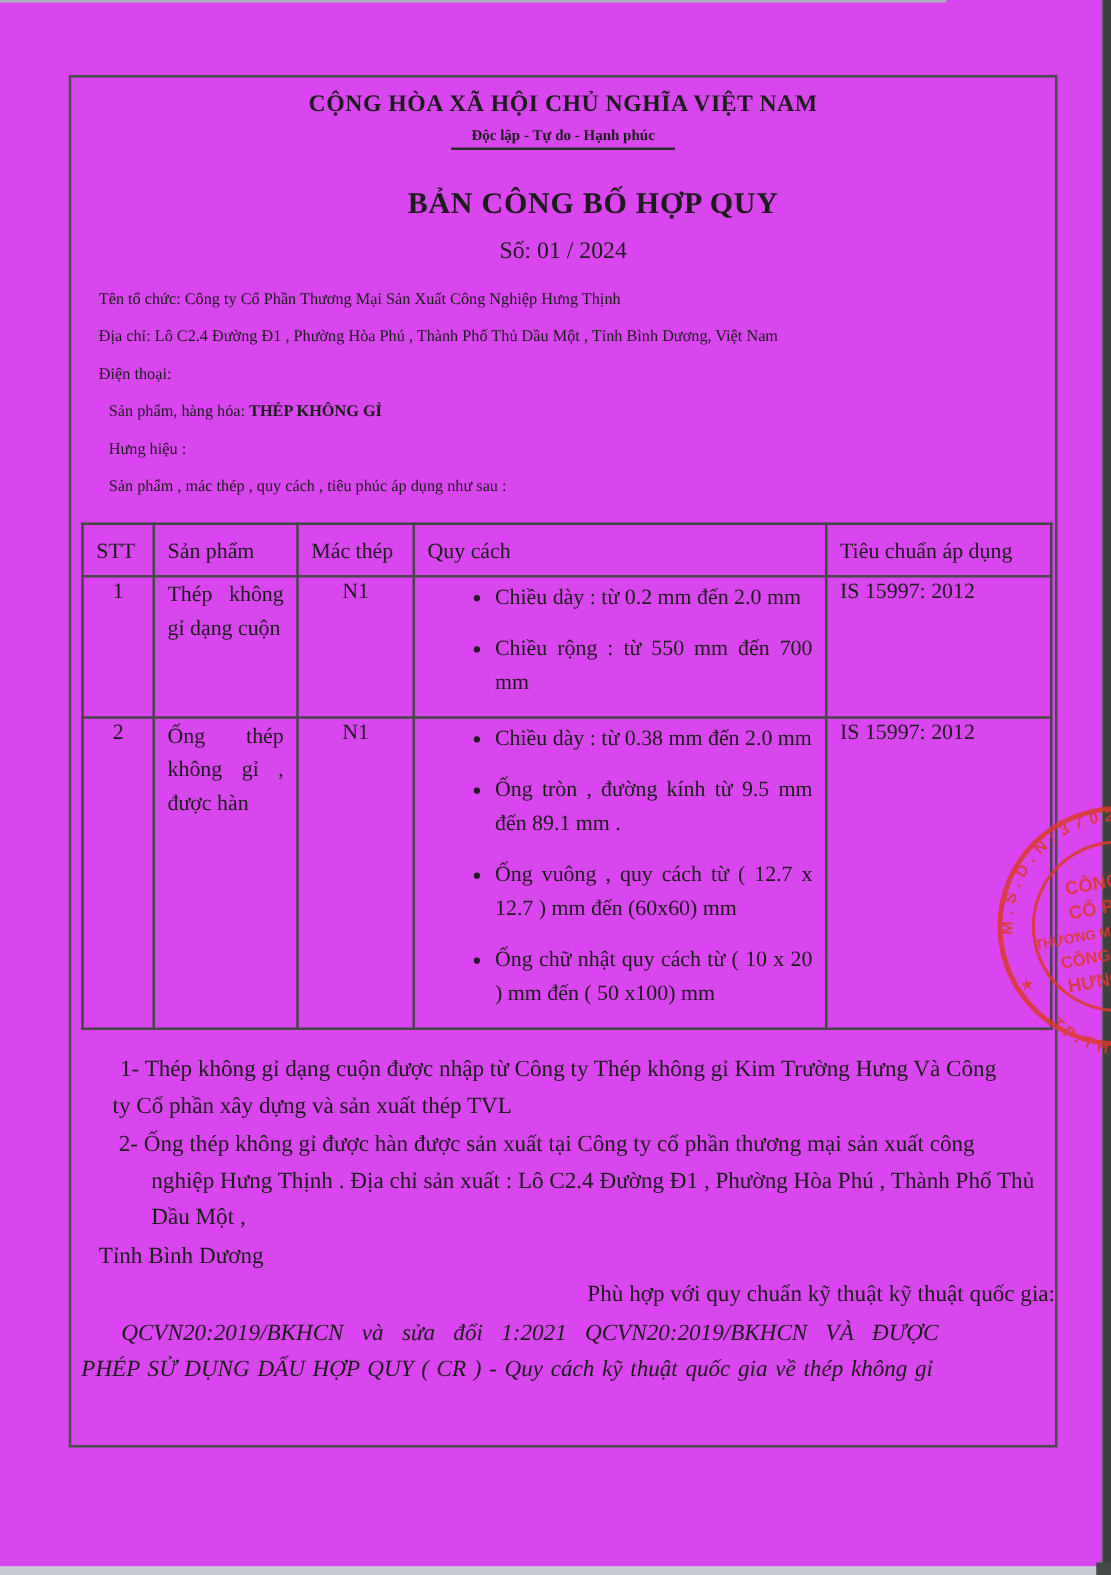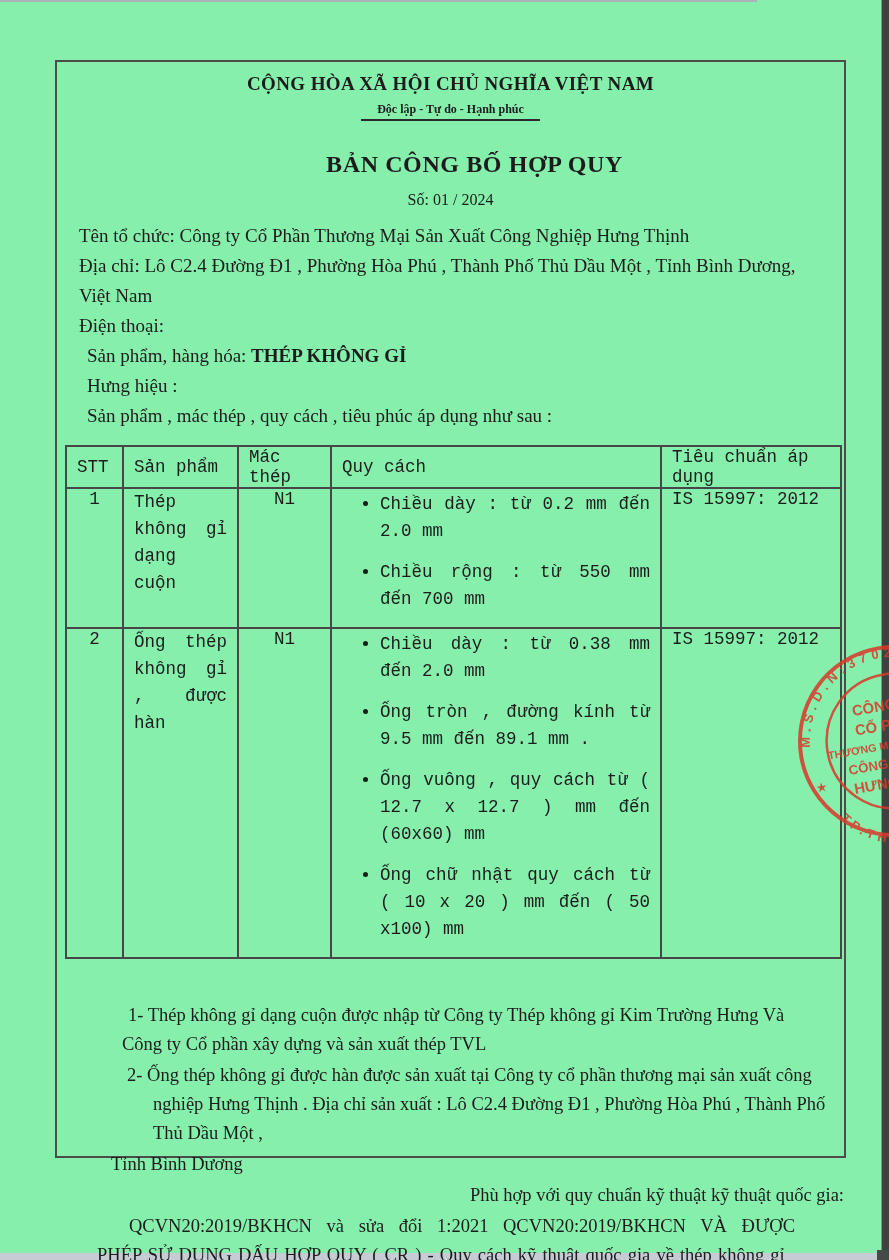--- a/index.html
+++ b/index.html
@@ -1,19 +1,19 @@
 <!DOCTYPE html>
 <html><head>
 <meta charset="utf-8">
 <style>
   html,body{margin:0;padding:0;background:#e8e8e8;}
   .page{
     position:relative;
     width:889px;height:1260px;
-    background:#86efac;
+    background:#d946ef;
     overflow:hidden;
     font-family:"Liberation Serif", serif;
     color:#1c1c1c;
   }
   
   .scan-top-edge{position:absolute;top:0;left:0;width:757px;height:2px;background:#aab1b9;}
   .scan-right-edge{position:absolute;top:0;right:0;width:7px;height:1260px;background:#3d423e;border-left:1px solid #8b8f8b;}
   .scan-bottom-edge{position:absolute;bottom:0;left:0;width:889px;height:7px;background:#c7ccd4;}
   .scan-bottom-corner{position:absolute;bottom:0;right:0;width:12px;height:10px;background:#454a46;}
 
@@ -22,57 +22,56 @@
     width:791px;height:1098px;
     border:2px solid #4c4c4c;
     box-sizing:border-box;
   }
 
   .motto1{margin:11px 0 0 0;text-align:center;font-weight:bold;font-size:19px;letter-spacing:.4px;}
   .motto2-wrap{text-align:center;margin-top:4px;}
   .motto2{display:inline-block;font-weight:bold;font-size:12px;padding:0 16px 2px 16px;border-bottom:2.5px solid #2a2a2a;}
 
   .doc-title{margin:30px 0 0 0;text-align:center;font-weight:bold;font-size:24px;letter-spacing:.6px;padding-left:48px;}
-  .doc-number{margin:13px 0 0 0;text-align:center;font-size:16px;}
+  .doc-number{margin:13px 0 0 0;text-align:center;font-size:19px;}
 
-  .para{margin:0 30px 0 22px;font-size:19px;line-height:30px;}
+  .para{margin:0 30px 0 22px;font-size:13px;line-height:30px;}
   .para.first{margin-top:12px;}
   .indent{margin-left:30px;}
   .bold{font-weight:bold;}
 
   table.spec{
     border-collapse:collapse;
     margin:14px 0 0 8px;
     width:775px;
     font-size:17.5px;
     table-layout:fixed;
   }
   table.spec th, table.spec td{
     border:2px solid #474747;
     vertical-align:top;
     padding:0 10px;
     box-sizing:border-box;
-    font-family:Liberation Mono, monospace;
   }
   table.spec th{font-weight:normal;text-align:left;height:42px;vertical-align:middle;}
   col.c1{width:57px;} col.c2{width:115px;} col.c3{width:93px;} col.c4{width:330px;} col.c5{width:180px;}
   .th-stt, .td-stt{text-align:center;}
   .td-mac{text-align:center;}
   .td-sp{text-align:justify;line-height:27px;}
   tr.row1{height:93px;} tr.row2{height:240px;}
   ul.specs{margin:2px 0 0 0;padding:0 0 0 30px;}
-  ul.specs li{margin:0 0 14px 8px;text-align:justify;line-height:27px;}
+  ul.specs li{margin:0 0 14px 24px;text-align:justify;line-height:27px;}
 
-  .notes{margin-top:42px;padding-left:32px;}
+  .notes{margin-top:18px;}
   .note{font-size:18.5px;line-height:29px;}
   .note1{margin:0 32px 0 33px;text-indent:6px;}
   .note2{margin:2px 14px 0 64px;text-indent:-26px;}
   .province{margin:2px 0 0 22px;font-size:18.5px;line-height:29px;}
   .conformity{margin:2px 0 0 22px;font-size:18.5px;line-height:29px;text-align:right;}
-  .regulation{margin:2px 8px 0 8px;font-size:18.5px;line-height:29px;}
+  .regulation{margin:2px 8px 0 8px;font-size:18.5px;line-height:29px;font-style:italic;}
   .reg-line1{display:block;text-indent:32px;word-spacing:10px;}
   .reg-line2{display:block;word-spacing:1.5px;}
 
   .stamp{
     position:absolute;left:795px;top:642px;
     width:198px;height:198px;
     transform:rotate(-10deg);
     opacity:.85;
     z-index:5;
   }

